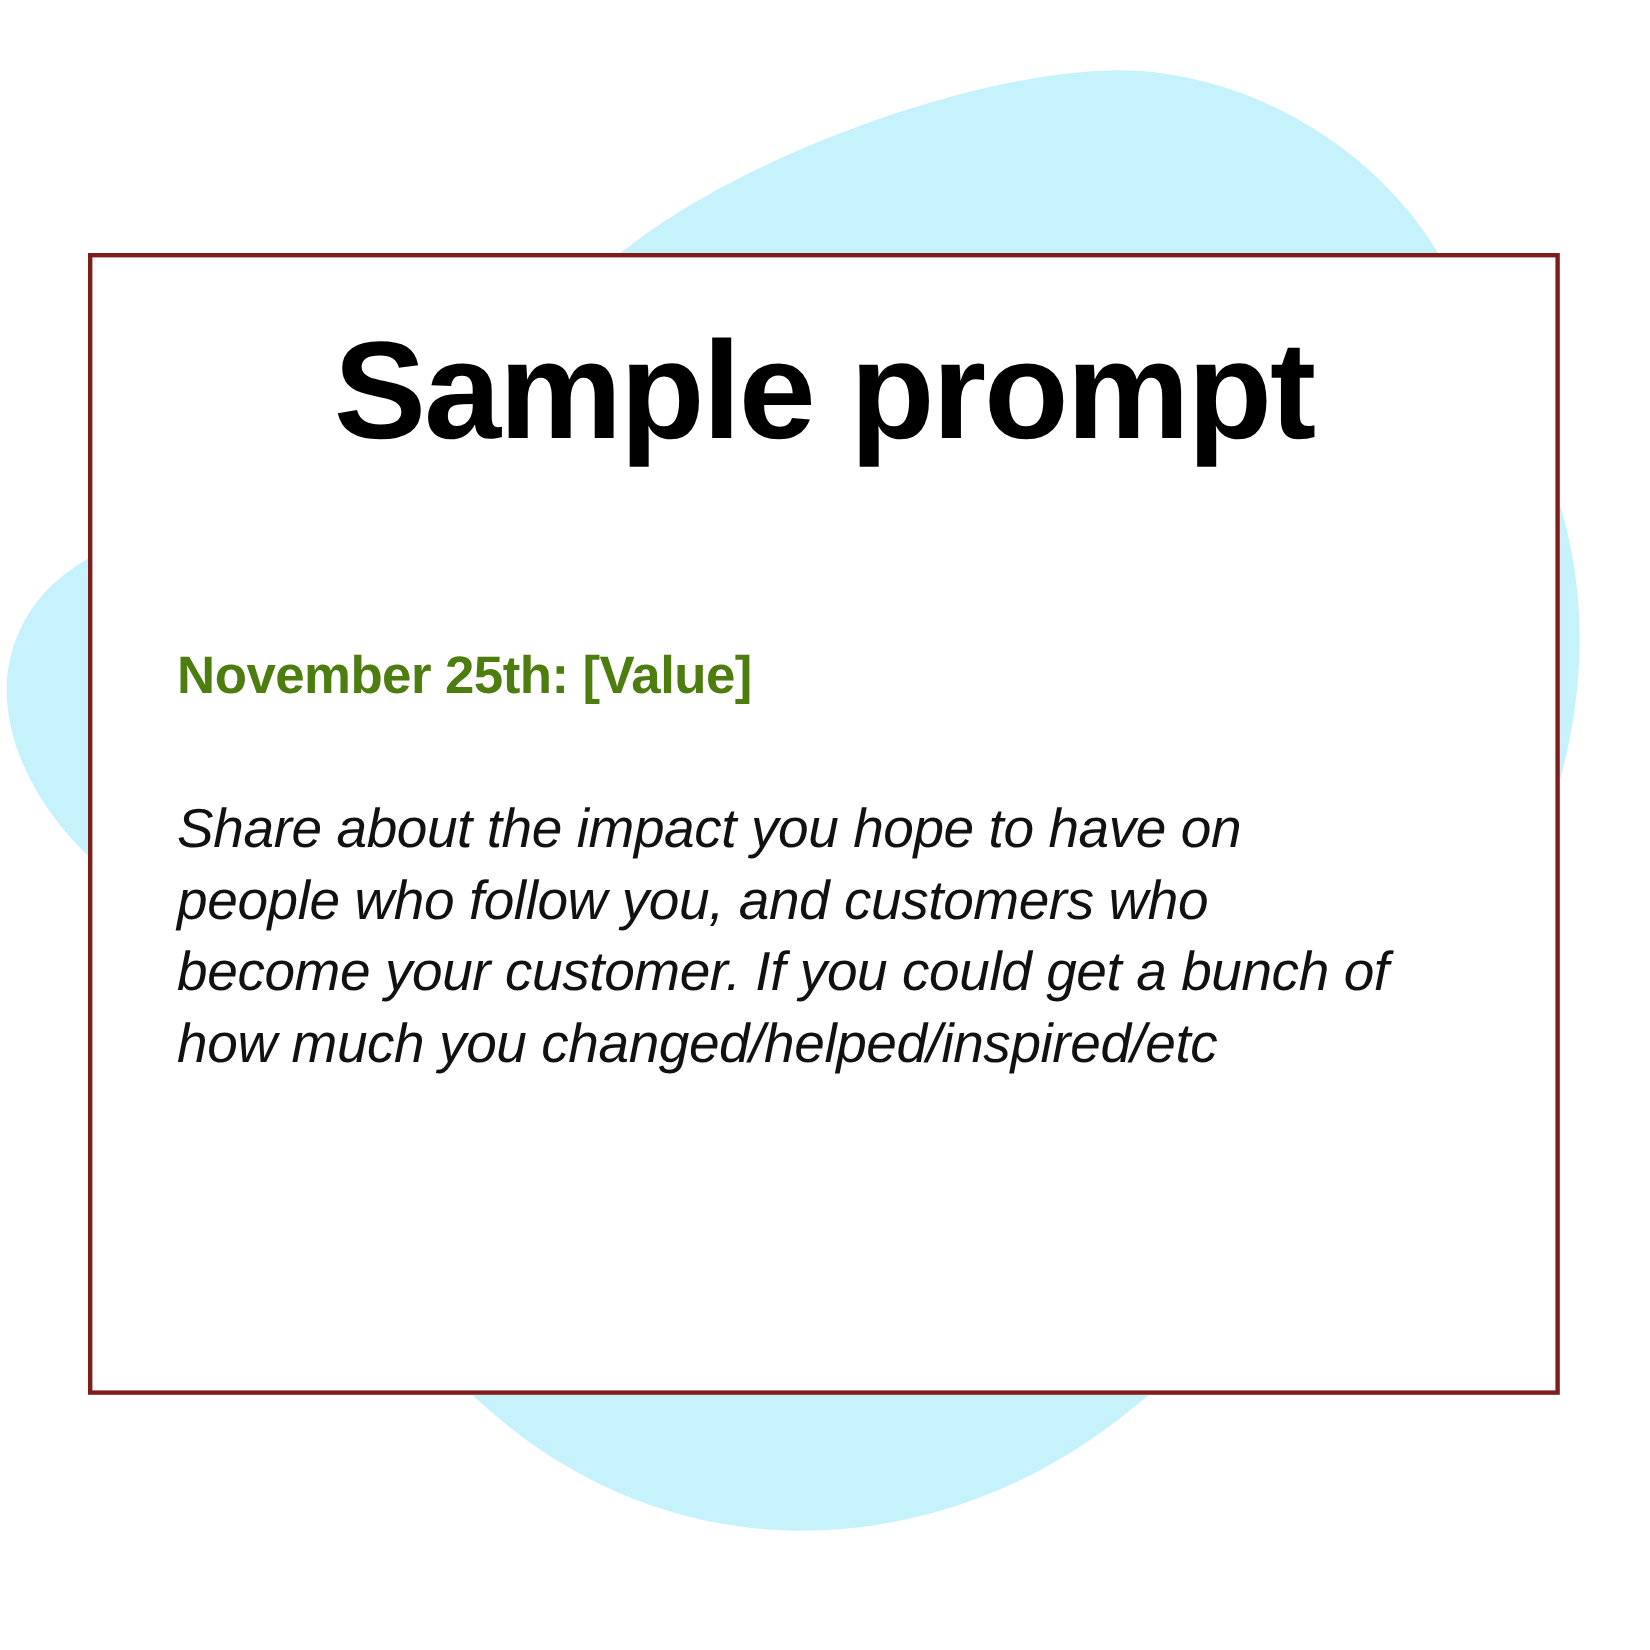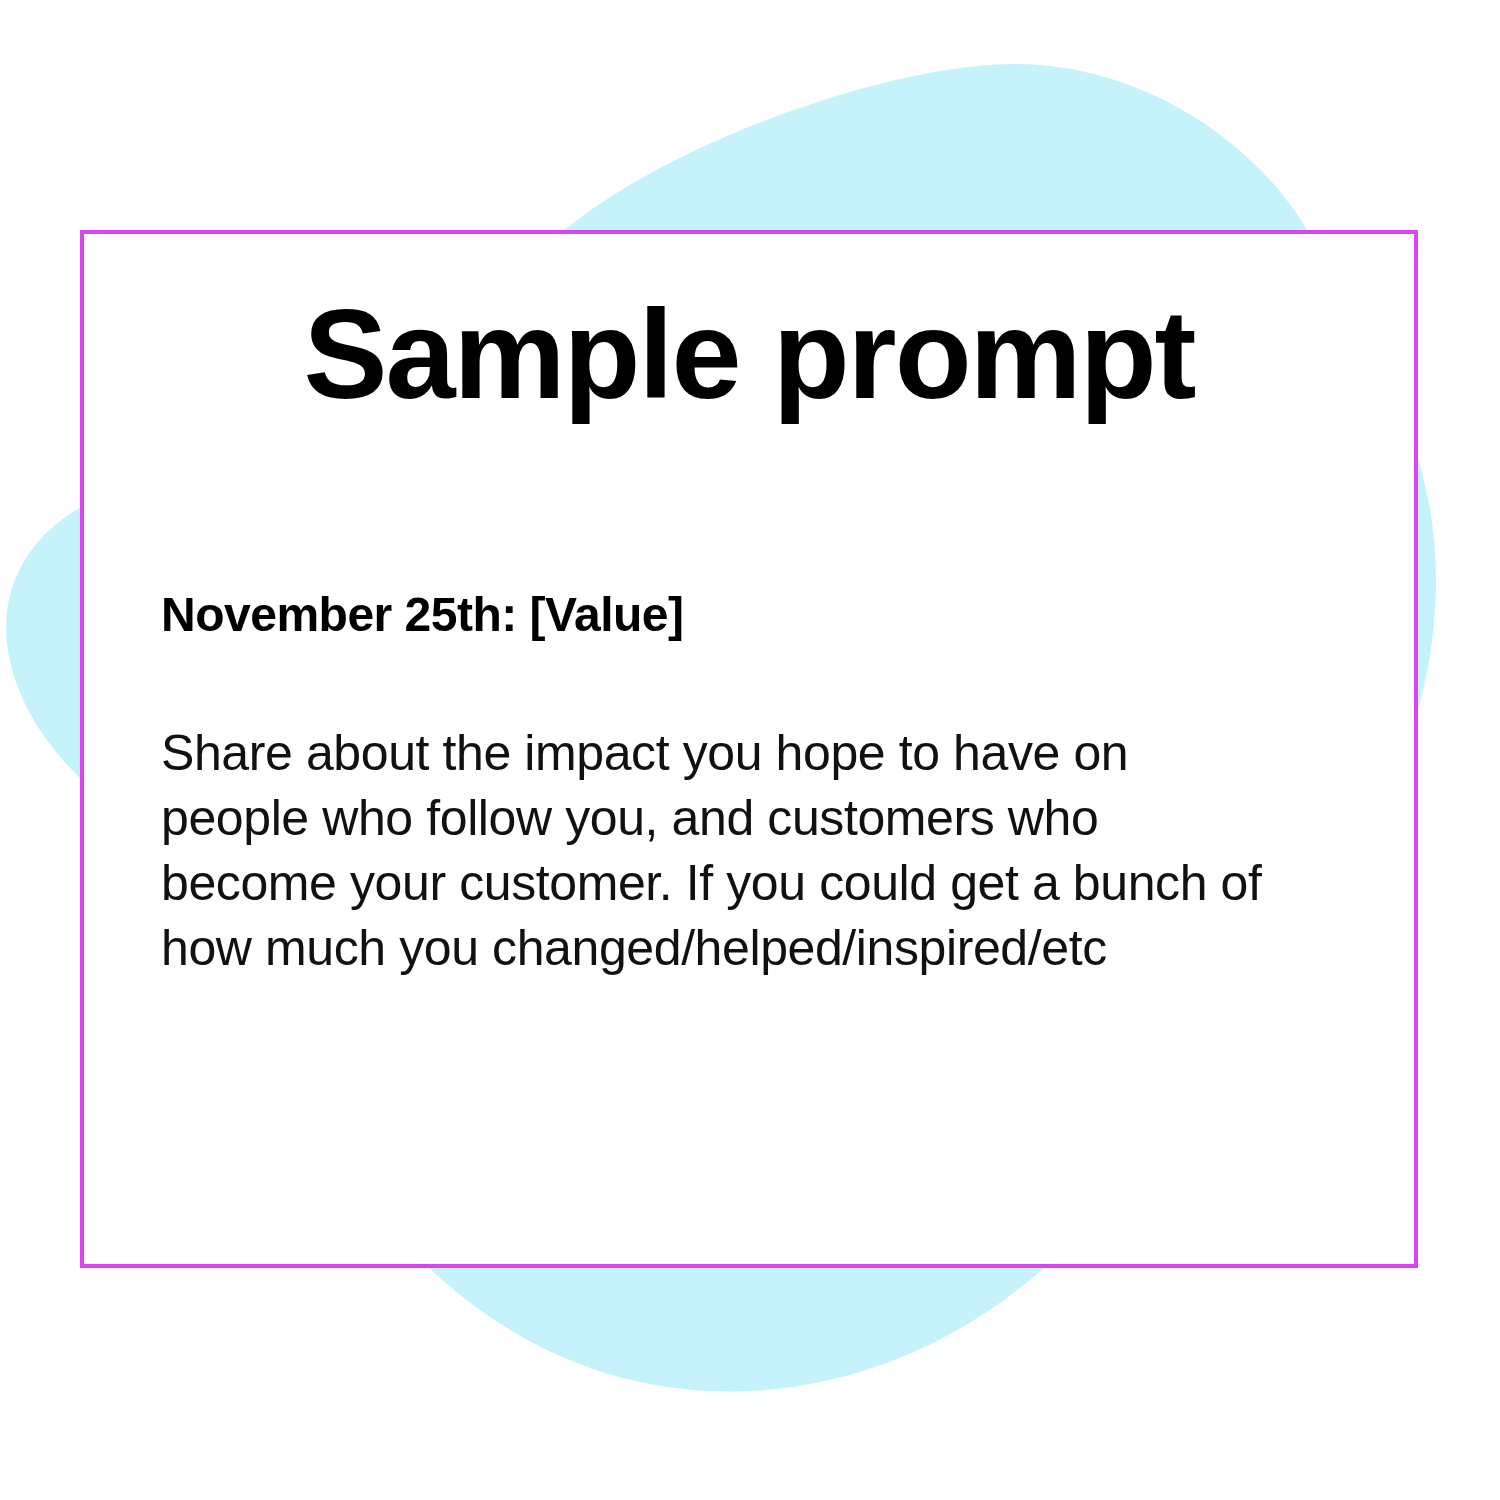--- a/index.html
+++ b/index.html
@@ -33,21 +33,21 @@
 
   
   #prompt-card {
     position: absolute;
     left: 80px;
     top: 230px;
     width: 1338px;
     height: 1038px;
     box-sizing: border-box;
     background: #ffffff;
-    border: 4px solid #d946ef;
+    border: 4px solid #7f1d1d;
     z-index: 2;
   }
 
   #card-title {
     position: absolute;
     left: 0;
     right: 0;
     top: 58px;
     text-align: center;
     font-family: "Liberation Sans", sans-serif;
@@ -61,35 +61,36 @@
 
   #card-subtitle {
     position: absolute;
     left: 77px;
     top: 355px;
     font-family: "Liberation Sans", sans-serif;
     font-size: 48px;
     font-weight: 700;
     letter-spacing: -0.5px;
     line-height: 1.1;
-    color: #000000;
+    color: #4d7c0f;
     white-space: nowrap;
   }
 
   #card-body {
     position: absolute;
     left: 77px;
     top: 487px;
     width: 1215px;
     font-family: "Liberation Sans", sans-serif;
     font-size: 50px;
     font-weight: 300;
     line-height: 65px;
     letter-spacing: -0.4px;
     color: #111111;
+    font-style: italic;
   }
   #card-body p {
     margin: 0;
   }
 </style>
 </head>
 <body>
 
 <div id="canvas">
 

